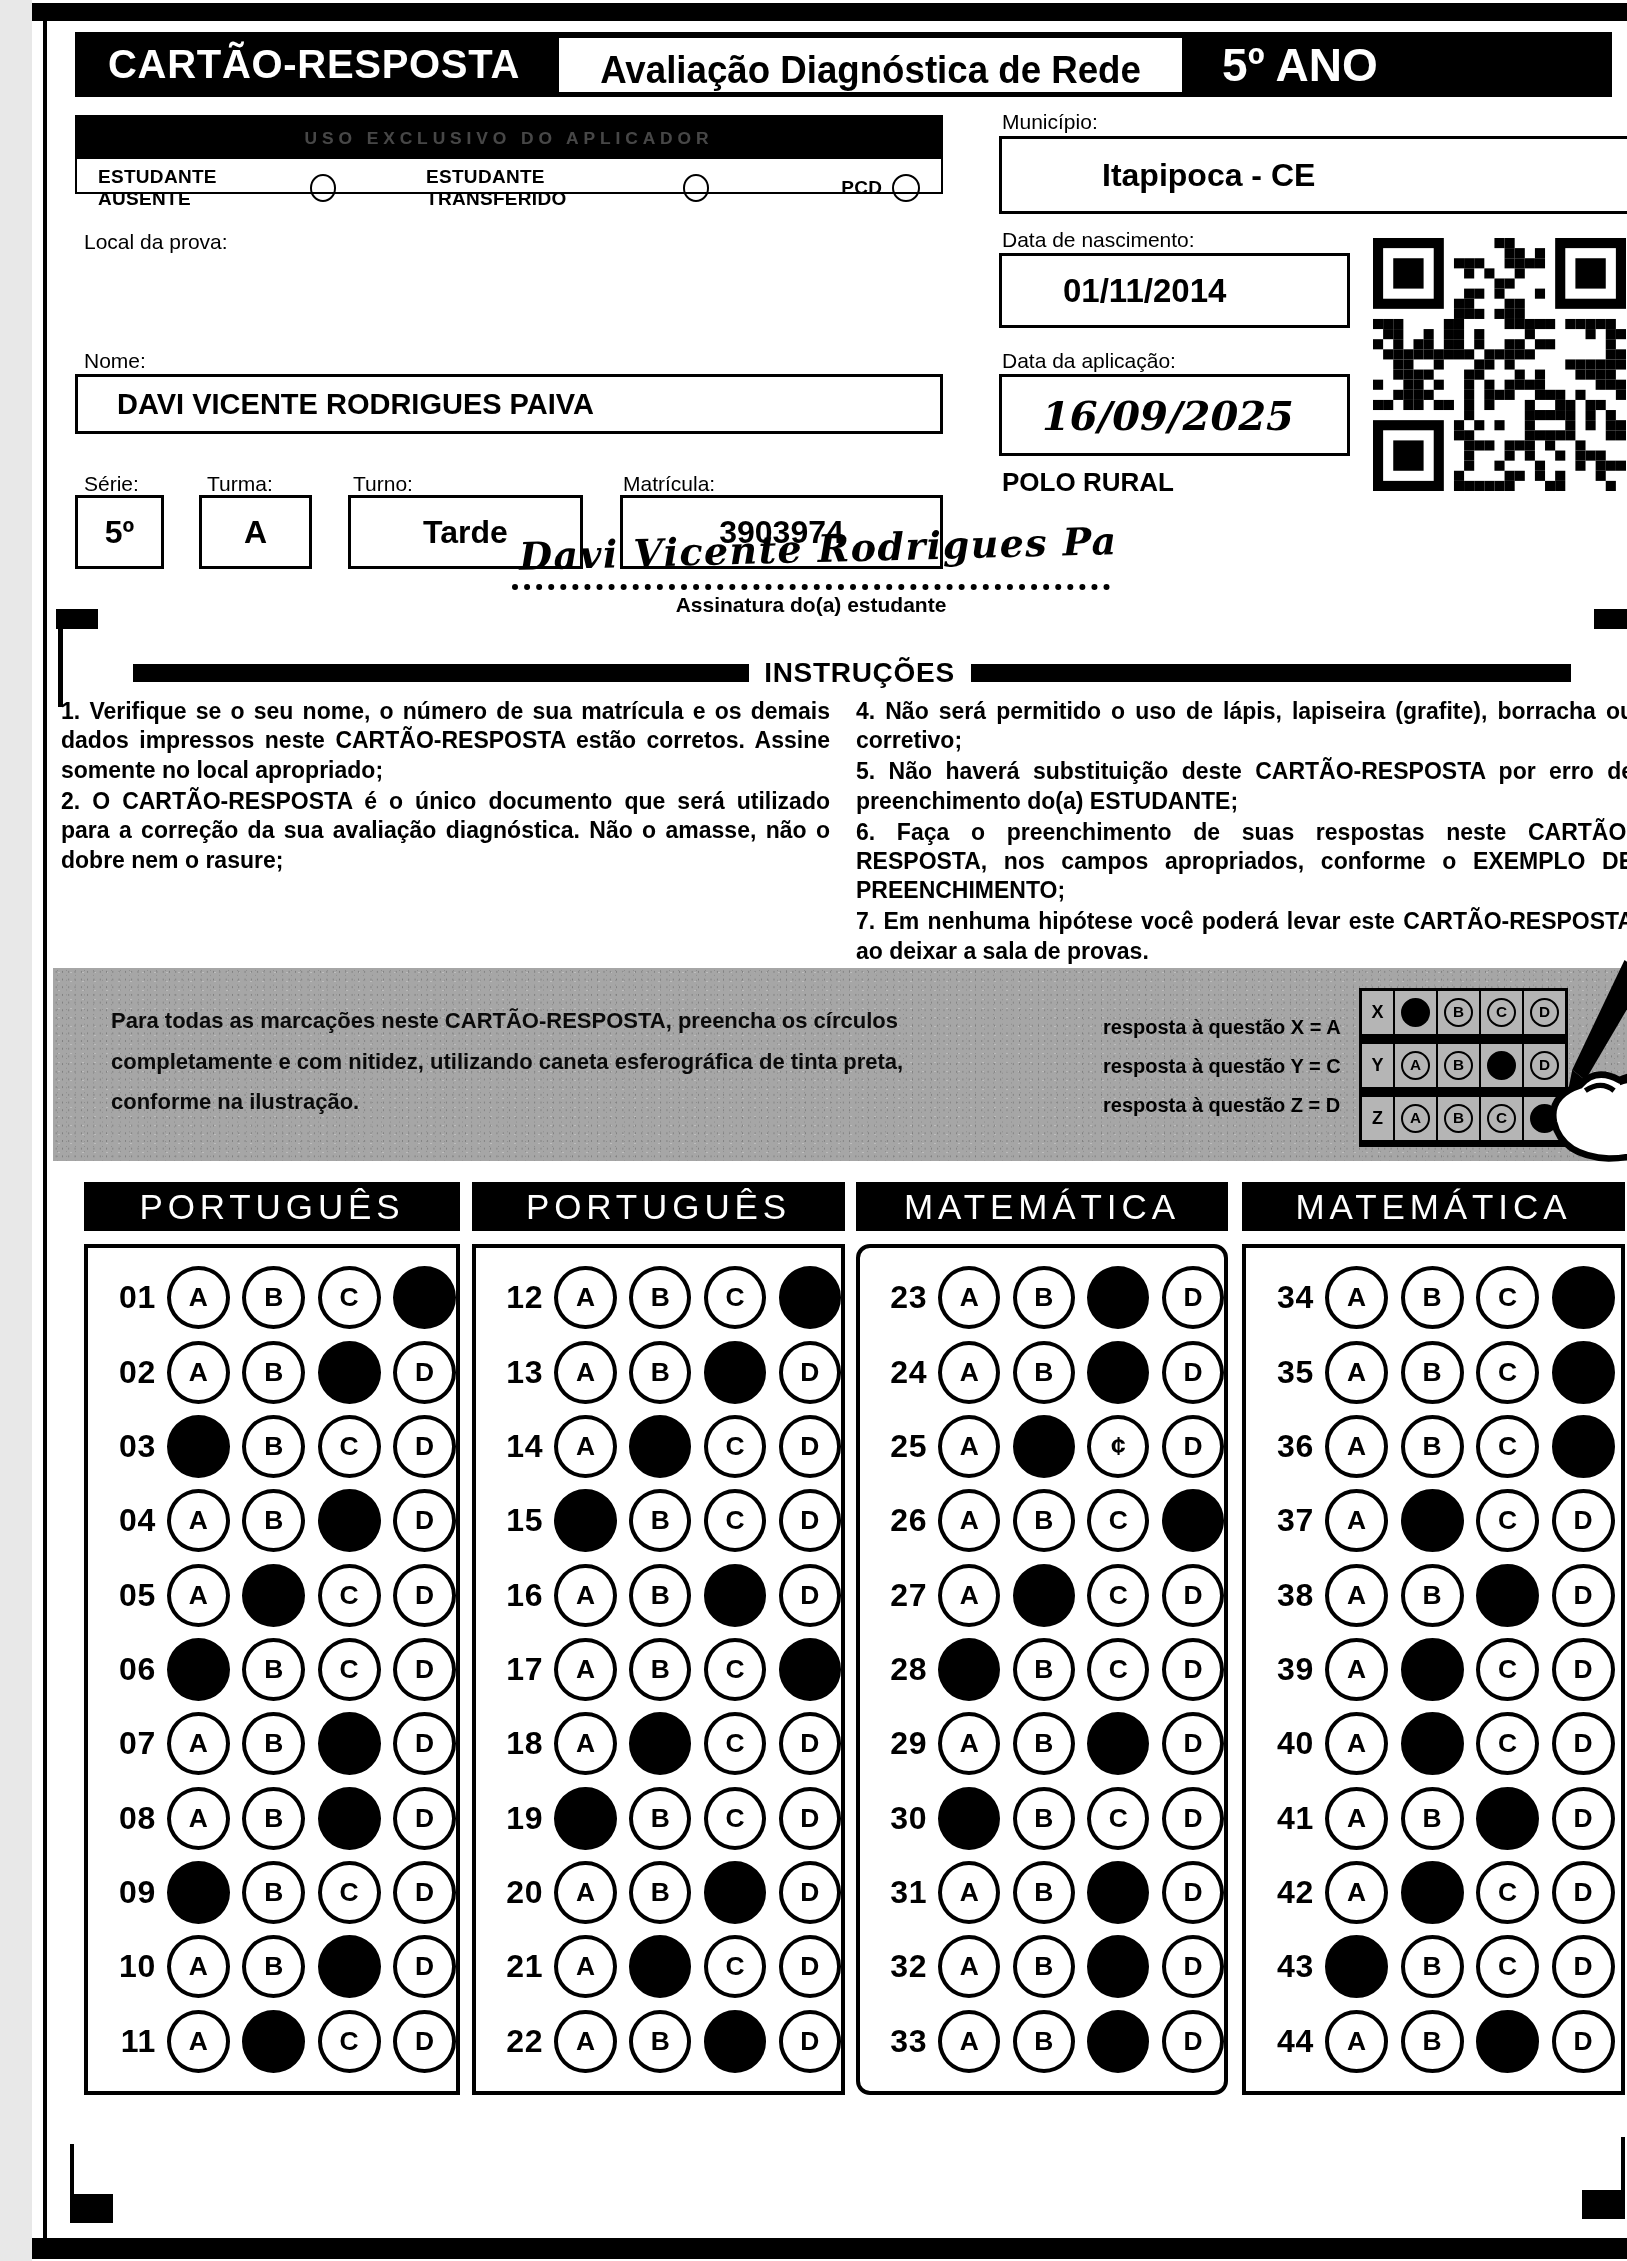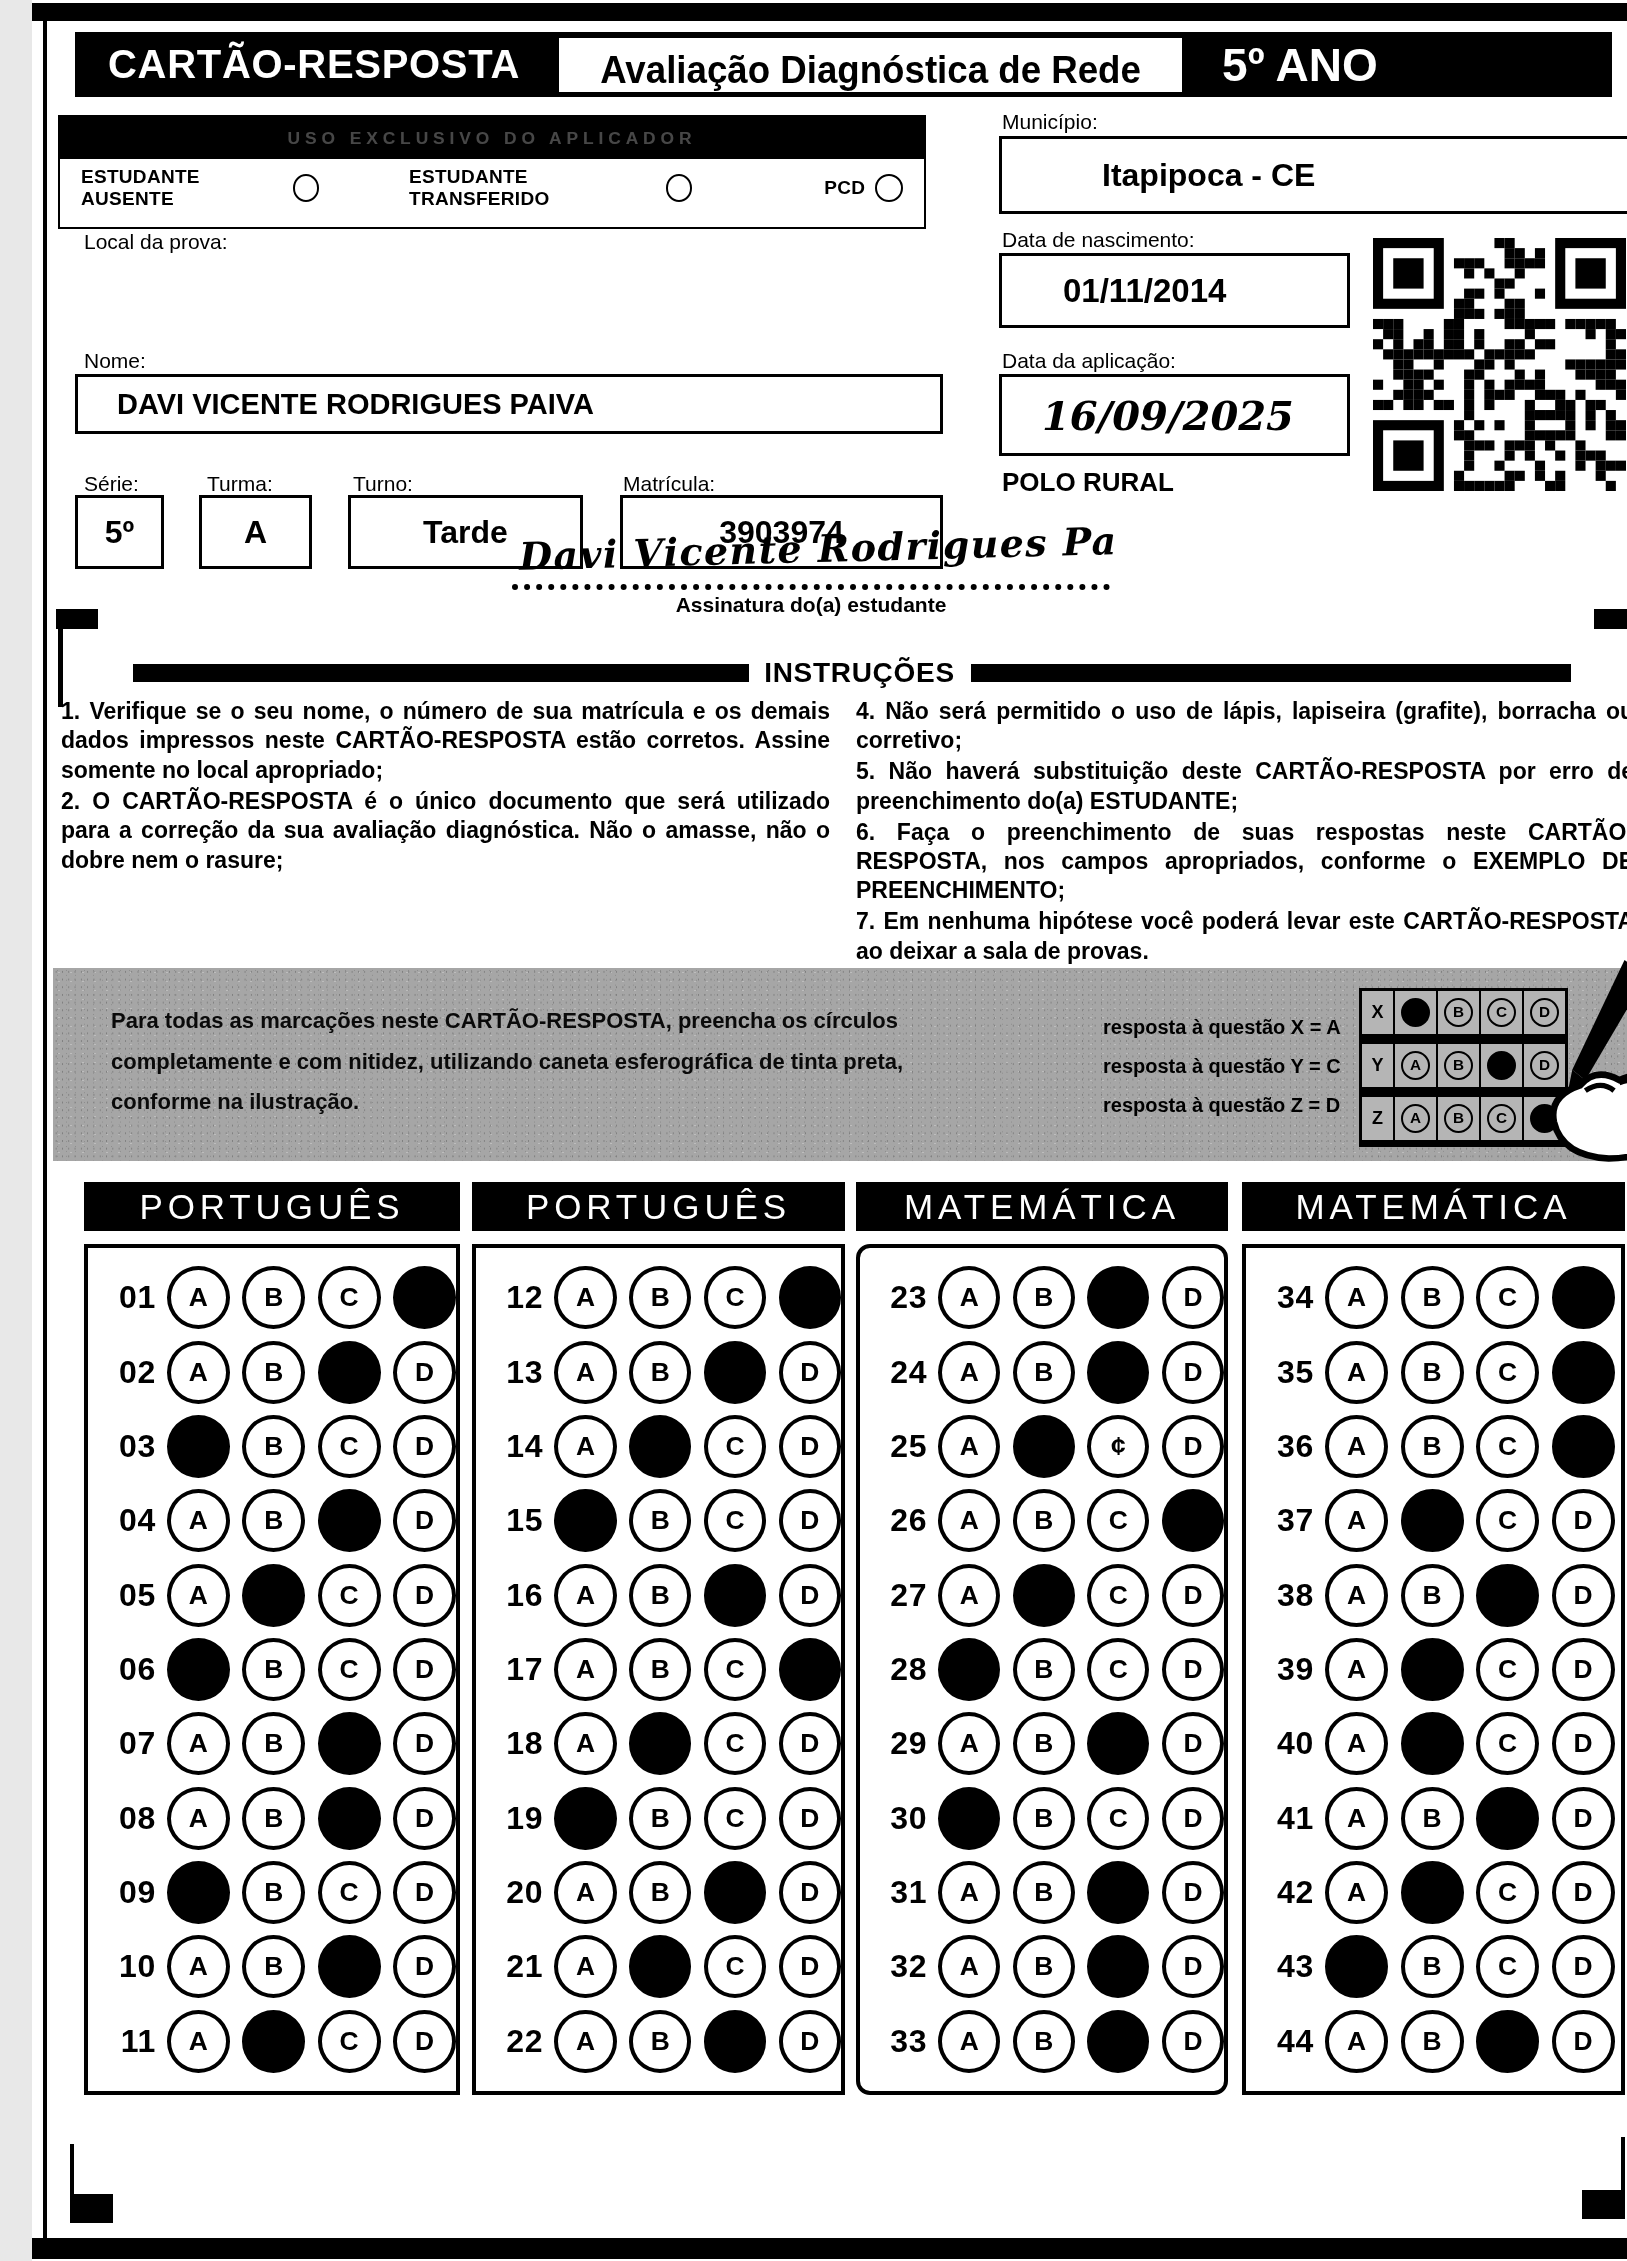--- a/index.html
+++ b/index.html
@@ -14,21 +14,21 @@
   .edge-right{position:absolute;left:1612px;top:21px;width:4.2px;height:2217px;background:#000;}
 
   
   .hdr{position:absolute;left:43px;top:32px;width:1537px;height:65px;background:#000;display:flex;align-items:center;}
   .hdr .card-label{color:#fff;font-weight:bold;font-size:40px;letter-spacing:0.7px;margin-left:33px;white-space:nowrap;}
   .hdr .title-box{background:#fff;color:#000;margin-left:39px;height:54px;display:flex;align-items:flex-end;padding:0 24px;}
   .hdr .title-box span{font-weight:bold;font-size:39px;transform:scaleX(.94);white-space:nowrap;}
   .hdr .grade{color:#fff;font-weight:bold;font-size:46px;margin-left:40px;white-space:nowrap;}
 
   
-  .applic{position:absolute;left:26px;top:115px;width:868px;height:114px;border:2.8px solid #000;box-sizing:border-box;}
+  .applic{position:absolute;left:43px;top:115px;width:868px;height:79px;border:2.8px solid #000;box-sizing:border-box;}
   .applic .blackbar{height:42px;background:#000;display:flex;align-items:center;justify-content:center;}
   .applic .blackbar span{color:#fff;opacity:.28;font-size:17.4px;letter-spacing:4.9px;font-weight:bold;}
   .applic .opts{height:58px;display:flex;align-items:center;padding:0 21px;gap:0;}
   .opt{display:flex;align-items:center;}
   .opt .lbl{font-size:19px;font-weight:bold;letter-spacing:0.3px;}
   .opt .circ{width:28px;height:28px;border:2.8px solid #000;border-radius:50%;margin-left:9.7px;box-sizing:border-box;}
   .opt.o0{margin-right:90px;} .opt.o1{margin-right:132px;}
 
   .field-label{position:absolute;font-size:21px;font-weight:normal;white-space:nowrap;}
   .field-box{position:absolute;border:3.5px solid #000;box-sizing:border-box;display:flex;align-items:center;}

